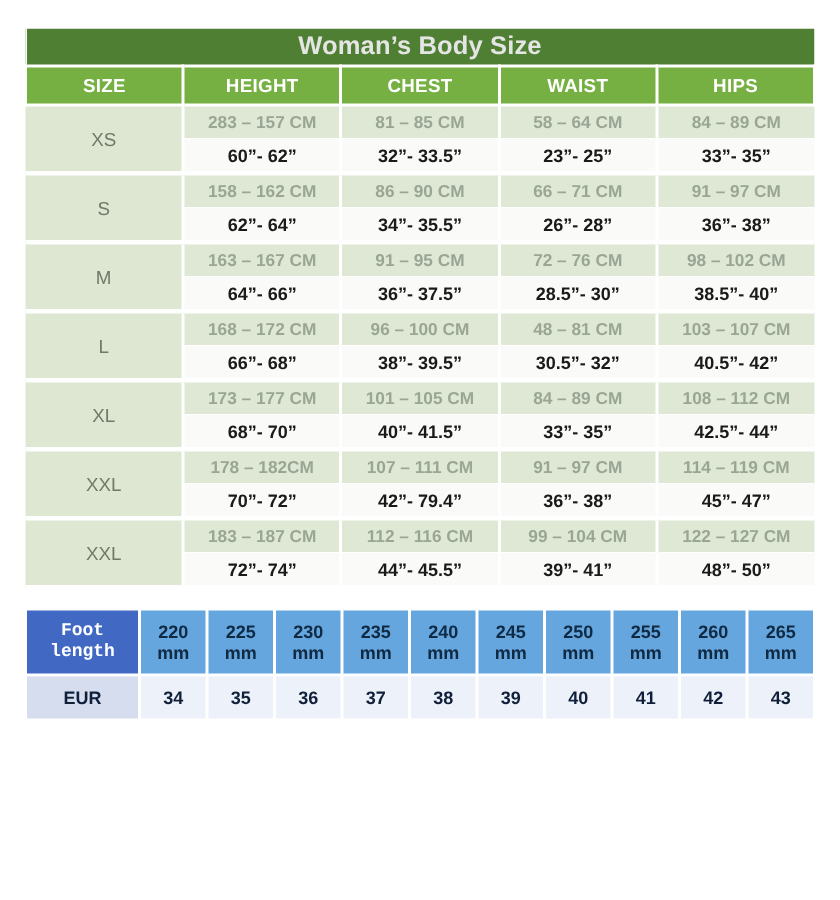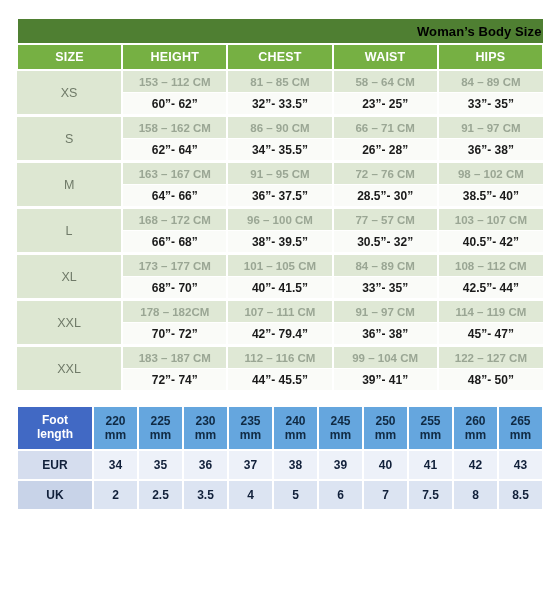--- a/index.html
+++ b/index.html
@@ -24,24 +24,24 @@
 
   
   .body-table {
     width: 528px;
     border-collapse: collapse;
     table-layout: fixed;
   }
 
   .body-title {
     background: #4F7F32;
-    color: #000000;
-    font-size: 13px;
-    font-weight: bold;
-    text-align: right;
+    color: #e5e5e5;
+    font-size: 17px;
+    font-weight: bold;
+    text-align: center;
     height: 22px;
     letter-spacing: 0.1px;
     border: 1px solid #ffffff;
   }
 
   .body-colhead {
     background: #76B043;
     color: #ffffff;
     font-size: 12.5px;
     font-weight: bold;
@@ -112,20 +112,21 @@
     background: #4169C4;
     color: #ffffff;
     font-size: 12px;
     font-weight: bold;
     text-align: center;
     vertical-align: middle;
     height: 40px;
     border: 2px solid #ffffff;
     line-height: 1.15;
     width: 72px;
+    font-family: Liberation Mono, monospace;
   }
 
   .mm-head {
     background: #65A6DE;
     color: #102A43;
     font-size: 12px;
     font-weight: bold;
     text-align: center;
     vertical-align: middle;
     height: 40px;
@@ -173,21 +174,21 @@
       <tr>
         <td class="body-colhead">SIZE</td>
         <td class="body-colhead">HEIGHT</td>
         <td class="body-colhead">CHEST</td>
         <td class="body-colhead">WAIST</td>
         <td class="body-colhead">HIPS</td>
       </tr>
 
       <tr>
         <td class="size-cell" rowspan="2">XS</td>
-        <td class="cm-cell">153 – 112 CM</td>
+        <td class="cm-cell">283 – 157 CM</td>
         <td class="cm-cell">81 – 85 CM</td>
         <td class="cm-cell">58 – 64 CM</td>
         <td class="cm-cell last-col">84 – 89 CM</td>
       </tr>
       <tr>
         <td class="in-cell">60”- 62”</td>
         <td class="in-cell">32”- 33.5”</td>
         <td class="in-cell">23”- 25”</td>
         <td class="in-cell last-col">33”- 35”</td>
       </tr>
@@ -217,21 +218,21 @@
         <td class="in-cell">64”- 66”</td>
         <td class="in-cell">36”- 37.5”</td>
         <td class="in-cell">28.5”- 30”</td>
         <td class="in-cell last-col">38.5”- 40”</td>
       </tr>
 
       <tr>
         <td class="size-cell" rowspan="2">L</td>
         <td class="cm-cell">168 – 172 CM</td>
         <td class="cm-cell">96 – 100 CM</td>
-        <td class="cm-cell">77 – 57 CM</td>
+        <td class="cm-cell">48 – 81 CM</td>
         <td class="cm-cell last-col">103 – 107 CM</td>
       </tr>
       <tr>
         <td class="in-cell">66”- 68”</td>
         <td class="in-cell">38”- 39.5”</td>
         <td class="in-cell">30.5”- 32”</td>
         <td class="in-cell last-col">40.5”- 42”</td>
       </tr>
 
       <tr>
@@ -336,30 +337,17 @@
           <td class="shoe-cell">36</td>
           <td class="shoe-cell">37</td>
           <td class="shoe-cell">38</td>
           <td class="shoe-cell">39</td>
           <td class="shoe-cell">40</td>
           <td class="shoe-cell">41</td>
           <td class="shoe-cell">42</td>
           <td class="shoe-cell">43</td>
         </tr>
 
-        <tr class="row-uk">
-          <td class="row-label">UK</td>
-          <td class="shoe-cell">2</td>
-          <td class="shoe-cell">2.5</td>
-          <td class="shoe-cell">3.5</td>
-          <td class="shoe-cell">4</td>
-          <td class="shoe-cell">5</td>
-          <td class="shoe-cell">6</td>
-          <td class="shoe-cell">7</td>
-          <td class="shoe-cell">7.5</td>
-          <td class="shoe-cell">8</td>
-          <td class="shoe-cell">8.5</td>
-        </tr>
       </tbody>
     </table>
   </div>
 
 </div>
 
 </body></html>

